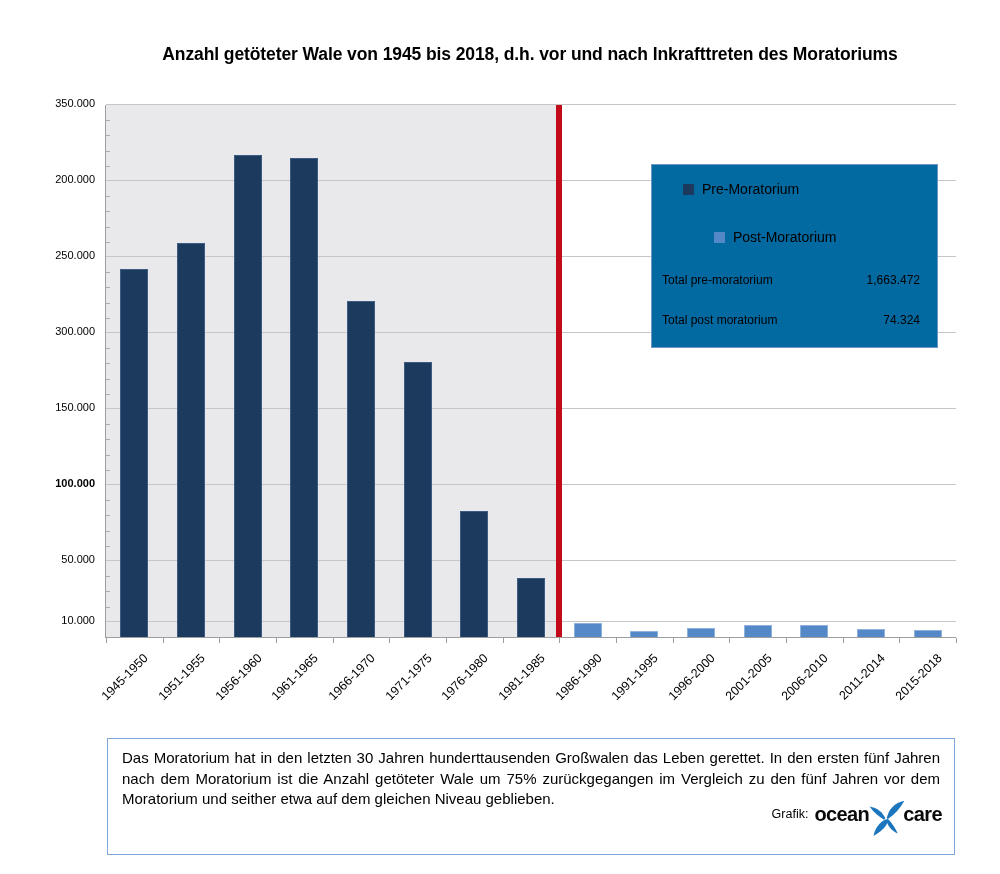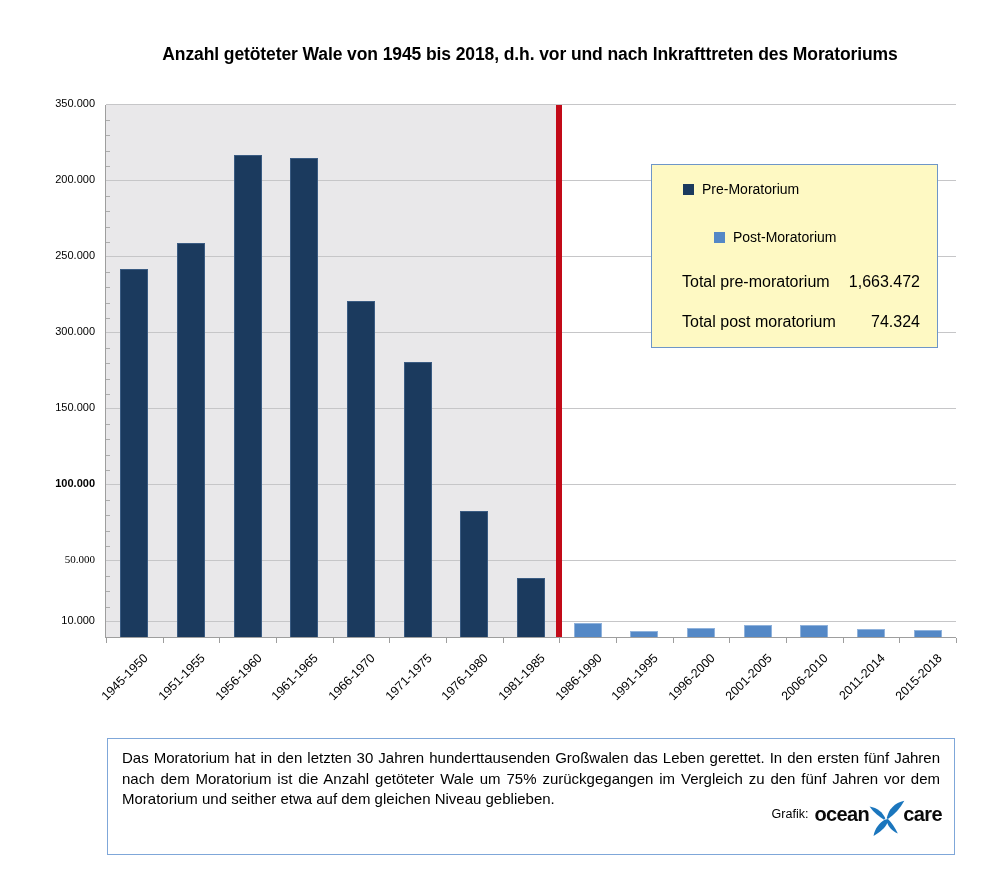--- a/index.html
+++ b/index.html
@@ -22,25 +22,25 @@
   .divider{position:absolute;top:0;height:100%;z-index:4;}
   .x-tick{position:absolute;bottom:-6px;width:1px;height:5px;background:#9e9e9e;}
   .ylabel{position:absolute;left:0;width:95px;text-align:right;font-size:11px;}
   #xlabels{position:absolute;left:105px;top:645px;width:850px;height:90px;}
   .xlabel{
     position:absolute;width:86px;text-align:right;font-size:12.5px;
     transform:rotate(-45deg);transform-origin:100% 0;white-space:nowrap;
   }
   .legend{
     position:absolute;left:651px;top:164px;width:287px;height:184px;
-    background:#fef9c3;border:1.5px solid #6e96c8;z-index:6;box-sizing:border-box;
+    background:#0369a1;border:1.5px solid #6e96c8;z-index:6;box-sizing:border-box;
   }
   .legend-item{position:absolute;left:31px;display:flex;align-items:center;gap:8px;font-size:14px;}
   .legend-swatch{width:11px;height:11px;display:inline-block;flex:0 0 auto;}
-  .legend-total{position:absolute;left:30px;right:17px;display:flex;justify-content:space-between;font-size:16px;}
+  .legend-total{position:absolute;left:10px;right:17px;display:flex;justify-content:space-between;font-size:12px;}
   .annotation-box{
     position:absolute;left:107px;top:738px;width:848px;height:117px;box-sizing:border-box;
     border:1.5px solid #7fa7d9;background:#fff;
   }
   .annotation-text{
     position:absolute;left:14px;right:14px;top:9px;font-size:15px;line-height:1.38;
     text-align:justify;
   }
   .credit{
     position:absolute;right:12px;bottom:24px;display:flex;align-items:center;
@@ -119,21 +119,21 @@
     <div class="x-tick" style="left: 510px;"></div>
     <div class="x-tick" style="left: 566.667px;"></div>
     <div class="x-tick" style="left: 623.333px;"></div>
     <div class="x-tick" style="left: 680px;"></div>
     <div class="x-tick" style="left: 736.667px;"></div>
     <div class="x-tick" style="left: 793.333px;"></div>
     <div class="x-tick" style="left: 850px;"></div>
   </div>
 <div id="ylabels">
     <div class="ylabel" style="top: 613.8px; position: absolute;">10.000</div>
-    <div class="ylabel" style="top: 553px; position: absolute; font-family: Liberation Serif, serif;">50.000</div>
+    <div class="ylabel" style="top: 553px; position: absolute;">50.000</div>
     <div class="ylabel" style="top: 477px; position: absolute; font-weight: bold;">100.000</div>
     <div class="ylabel" style="top: 401px; position: absolute;">150.000</div>
     <div class="ylabel" style="top: 325px; position: absolute;">300.000</div>
     <div class="ylabel" style="top: 249px; position: absolute;">250.000</div>
     <div class="ylabel" style="top: 173px; position: absolute;">200.000</div>
     <div class="ylabel" style="top: 97px; position: absolute;">350.000</div>
   </div>
 <div id="xlabels">
     <div class="xlabel" style="left: -49.6667px; top: 6px;">1945-1950</div>
     <div class="xlabel" style="left: 7px; top: 6px;">1951-1955</div>

